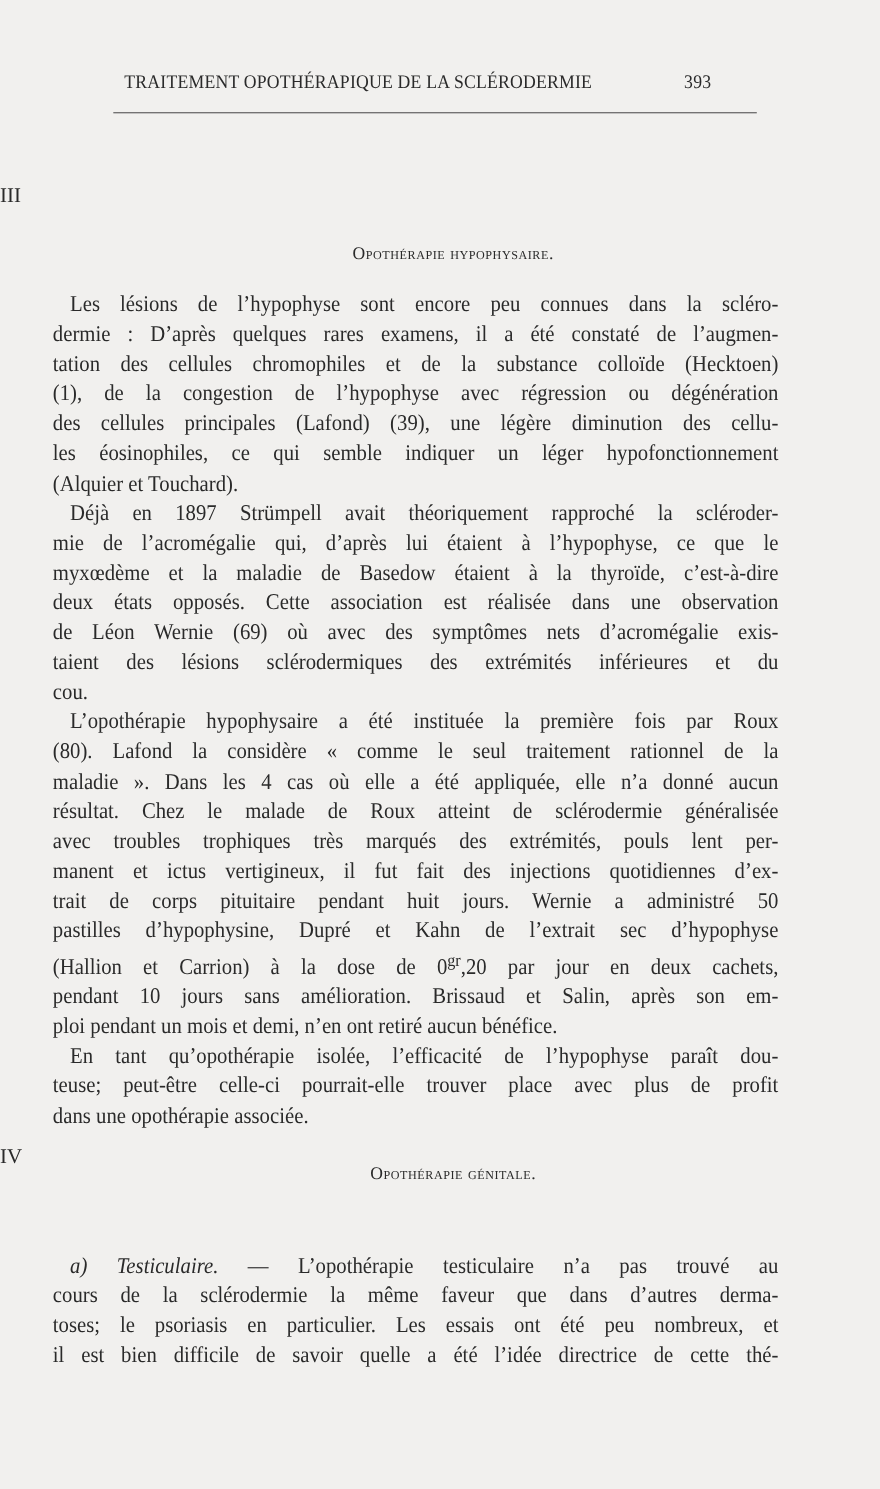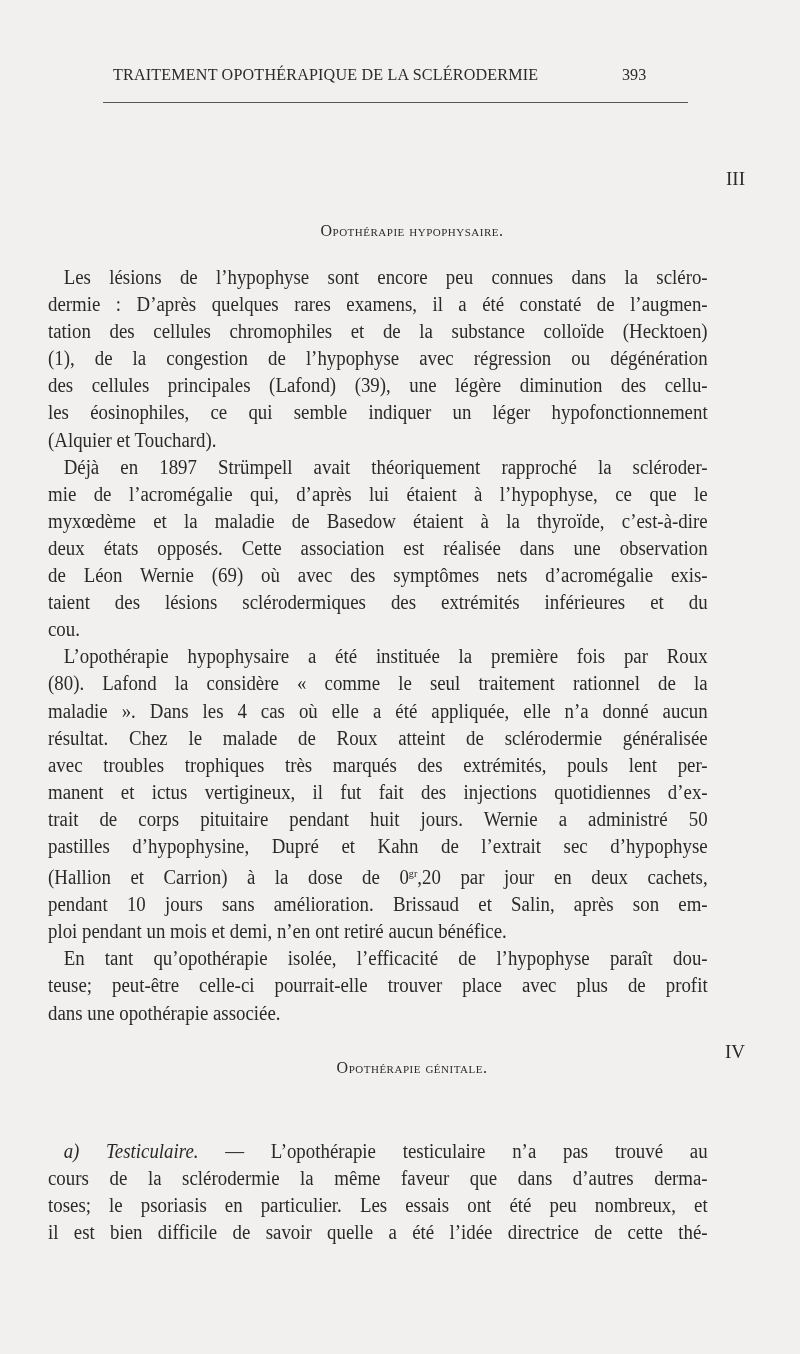--- a/index.html
+++ b/index.html
@@ -14,38 +14,38 @@
     position: absolute; top: 64px; left: 113px; width: 580px;
     font-size: 17.5px; letter-spacing: 0.2px;
     display: flex; justify-content: space-between;
     transform: scaleX(0.92); transform-origin: left;
   }
   .rule {
     position: absolute; top: 102px; left: 103px; width: 585px;
     height: 1px; background: #555;
   }
   .sec-num {
-    position: absolute; left: 9px; width: 736px; text-align: right;
+    position: absolute; left: 0; width: 736px; text-align: left;
     font-size: 19px;
   }
   .sec-title {
     position: absolute; left: 0; width: 800px; text-align: center;
     font-size: 16px; font-variant: small-caps; letter-spacing: 0.5px; padding-left: 12px;
   }
   .body-block {
     position: absolute; left: 48px; width: 660px;
     font-size: 20.5px; line-height: 27.1px;
     text-align: justify;
     transform: scaleX(0.92); transform-origin: left;
     width: 717px;
   }
   .line { display: block; text-align: justify; text-align-last: justify; white-space: nowrap; }
   .line.last { text-align-last: left; }
   .indent { padding-left: 17px; }
-  .sup { font-size: 11px; vertical-align: 7px; }
+  .sup { font-size: 16px; vertical-align: 7px; }
   i { font-style: italic; }
 </style>
 </head>
 <body>
 
 <div class="running-head">
   <span>TRAITEMENT OPOTHÉRAPIQUE DE LA SCLÉRODERMIE</span>
   <span>393</span>
 </div>
 <div class="rule"></div>

